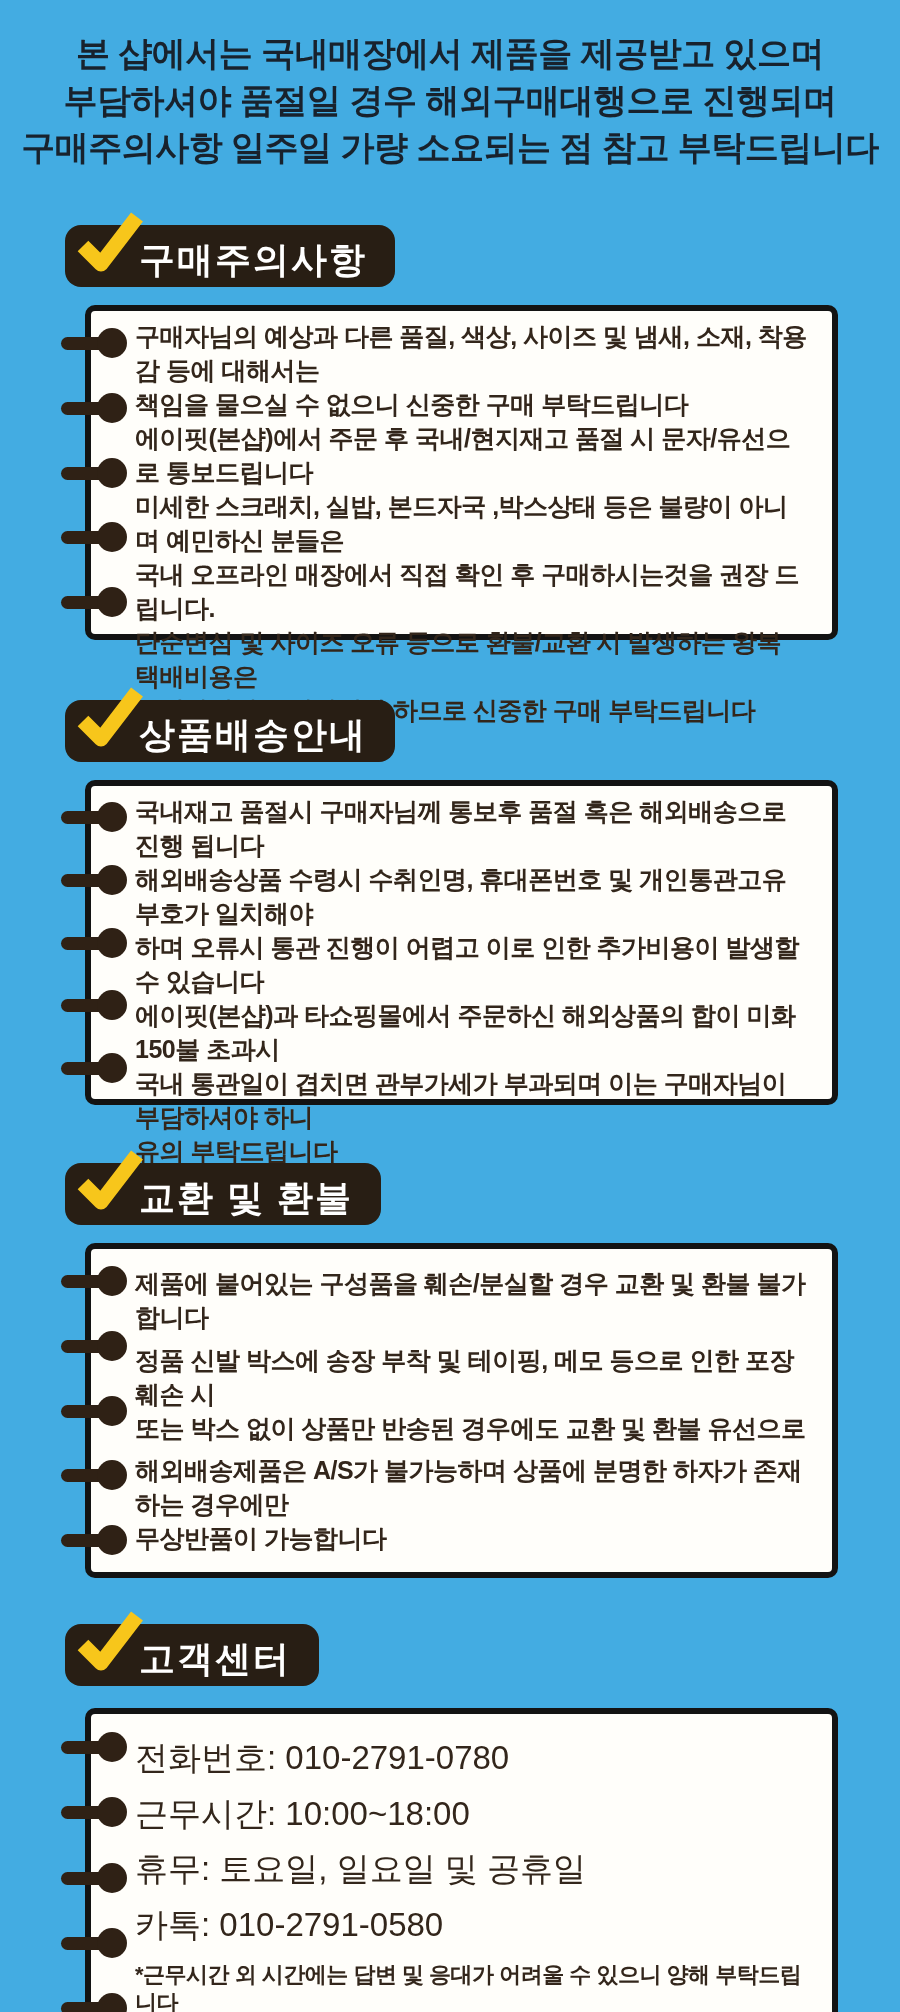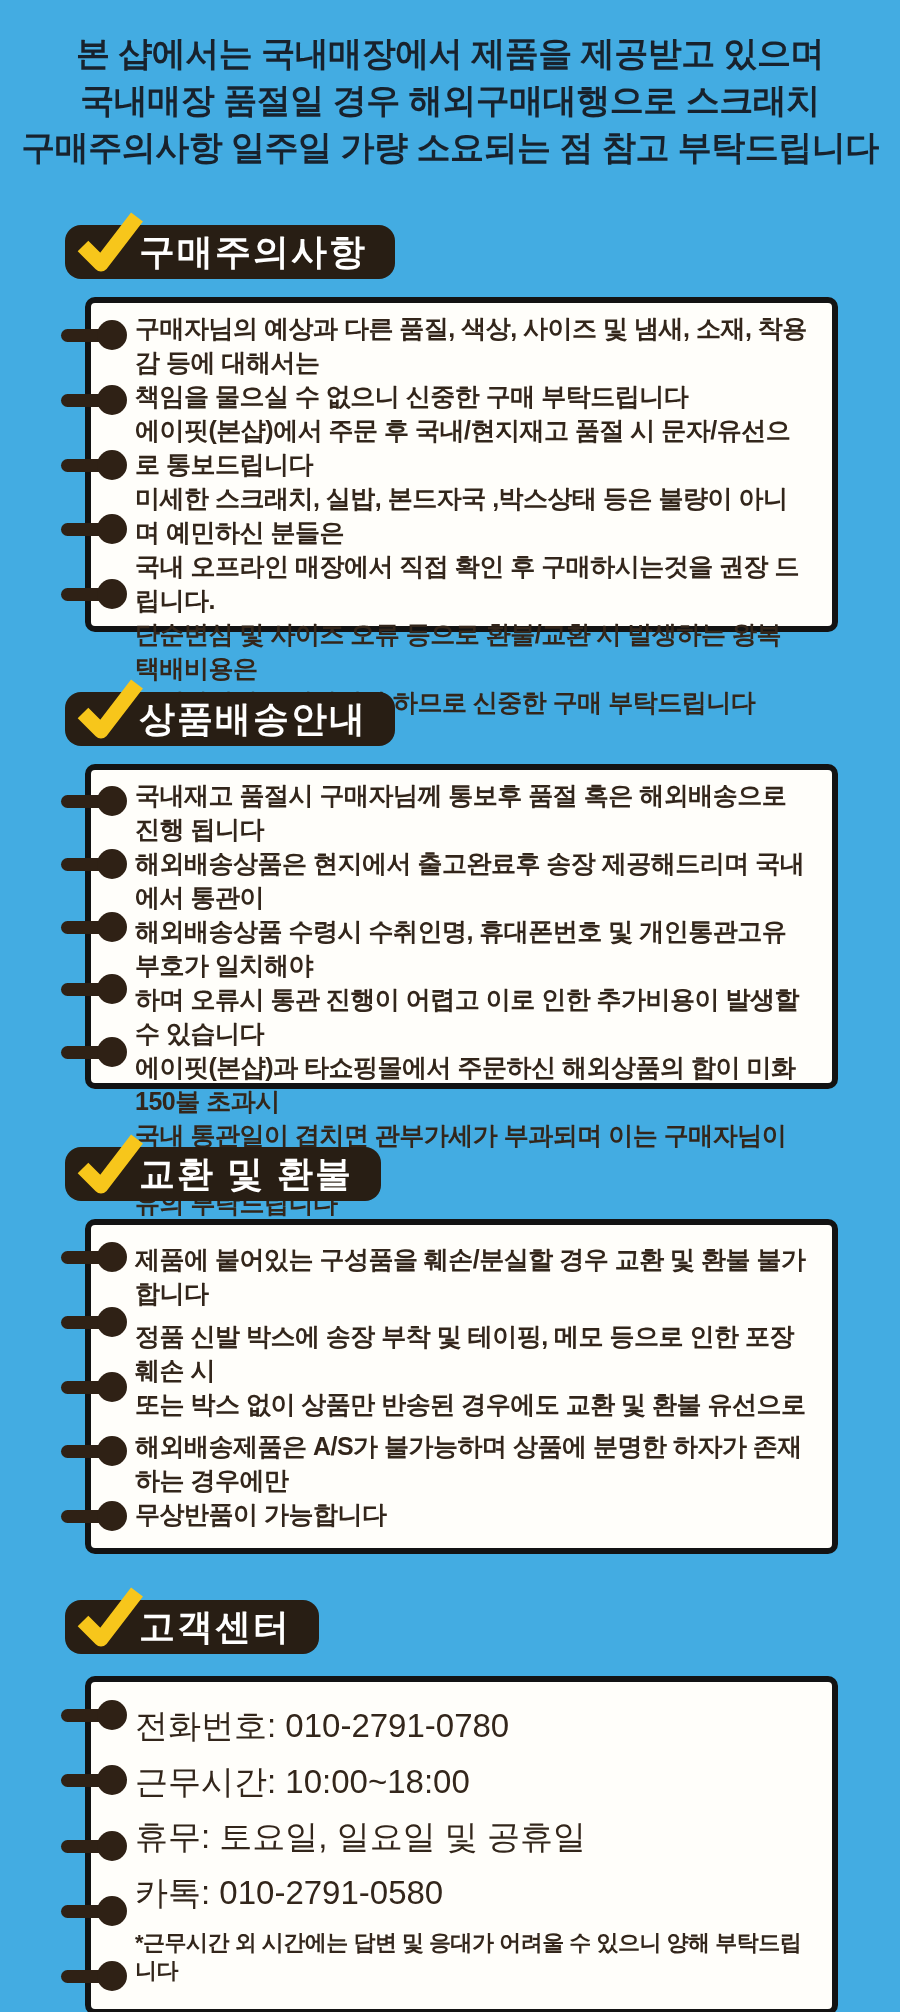--- a/index.html
+++ b/index.html
@@ -40,21 +40,21 @@
   .sec-3{margin-top:58px;}
   .sec-4{margin-top:46px;}
 
   .badge{
     position:relative;
     display:inline-flex;
     align-items:center;
     background:var(--badge);
     border-radius:16px;
     height:54px;
-    padding:0 28px 0 74px;
+    padding:8px 28px 0 74px;
   }
   .badge .title{
     color:#ffffff;
     font-size:36px;
     font-weight:800;
     letter-spacing:2px;
     white-space:nowrap;
   }
   .badge .check{
     position:absolute;
@@ -135,21 +135,21 @@
   }
   .r1{top:10%;} .r2{top:30%;} .r3{top:50%;} .r4{top:70%;} .r5{top:90%;}
 </style>
 </head>
 <body>
 
 <div class="page">
 
   <div class="top-notice">
     <span>본 샵에서는 국내매장에서 제품을 제공받고 있으며</span>
-    <span>국내매장 품절일 경우 해외구매대행으로 스크래치</span>
+    <span>부담하셔야 품절일 경우 해외구매대행으로 진행되며</span>
     <span>구매주의사항 일주일 가량 소요되는 점 참고 부탁드립니다</span>
   </div>
 
   <div class="section sec-1">
     <div class="badge">
       <svg class="check" viewBox="0 0 74 68">
         <polyline points="10,37 28,55 64,8" fill="none" stroke="#F7C61B" stroke-width="15" stroke-linejoin="round"></polyline>
       </svg>
       <span class="title">구매주의사항</span>
     </div>
@@ -187,21 +187,20 @@
     <div class="panel panel-2">
       <i class="rivet r1"></i>
       <i class="rivet r2"></i>
       <i class="rivet r3"></i>
       <i class="rivet r4"></i>
       <i class="rivet r5"></i>
       <div class="para">
         <span>국내재고 품절시 구매자님께 통보후 품절 혹은 해외배송으로 진행 됩니다</span>
       </div>
       <div class="para">
-        <span>해외배송상품은 현지에서 출고완료후 송장 제공해드리며 국내에서 통관이</span>
       </div>
       <div class="para">
         <span>해외배송상품 수령시 수취인명, 휴대폰번호 및 개인통관고유부호가 일치해야</span>
         <span>하며 오류시 통관 진행이 어렵고 이로 인한 추가비용이 발생할 수 있습니다</span>
       </div>
       <div class="para">
         <span>에이핏(본샵)과 타쇼핑몰에서 주문하신 해외상품의 합이 미화 150불 초과시</span>
         <span>국내 통관일이 겹치면 관부가세가 부과되며 이는 구매자님이 부담하셔야 하니</span>
         <span>유의 부탁드립니다</span>
       </div>

